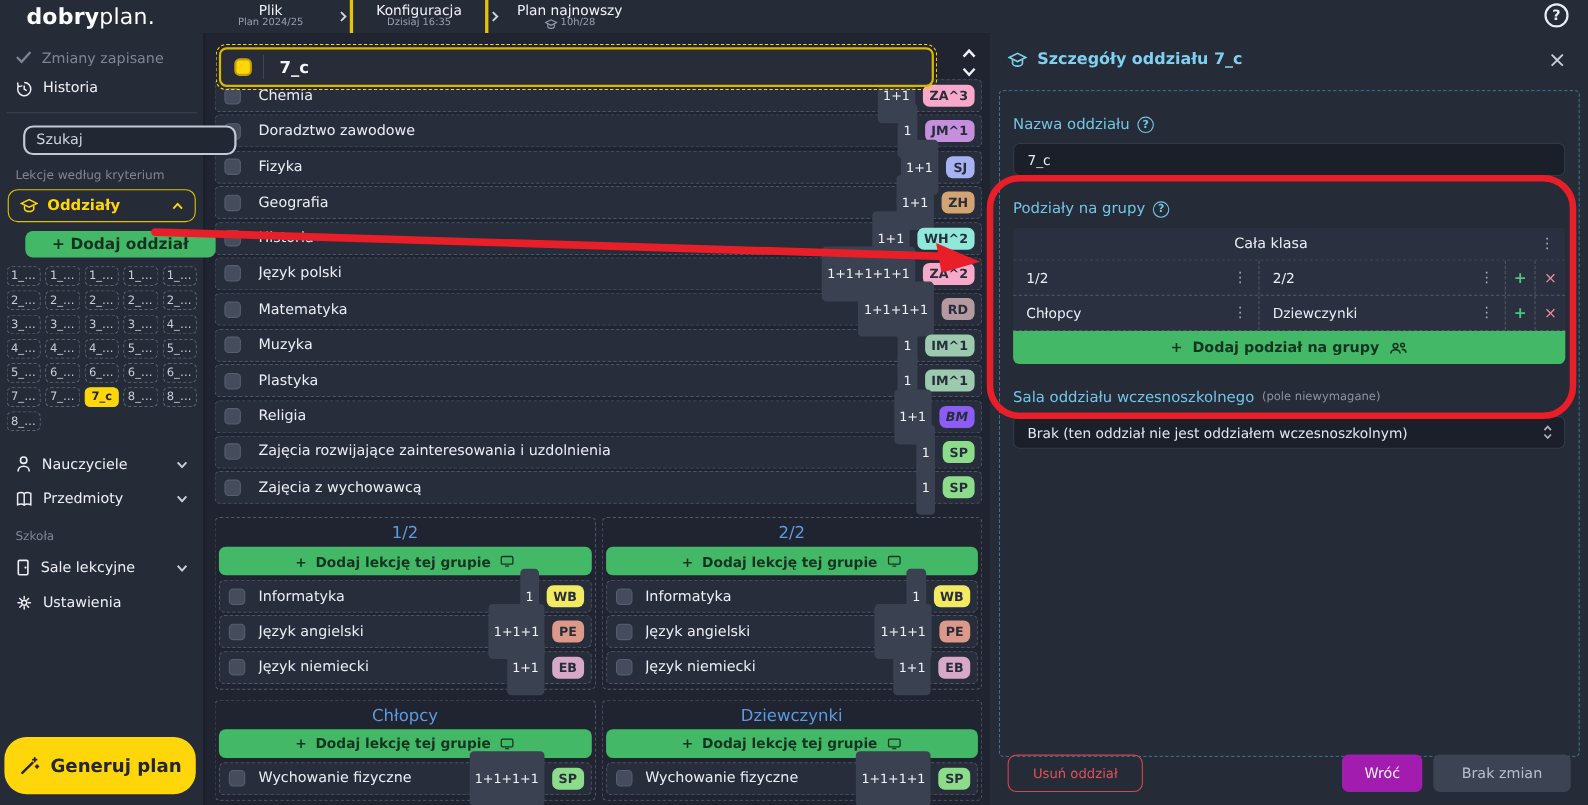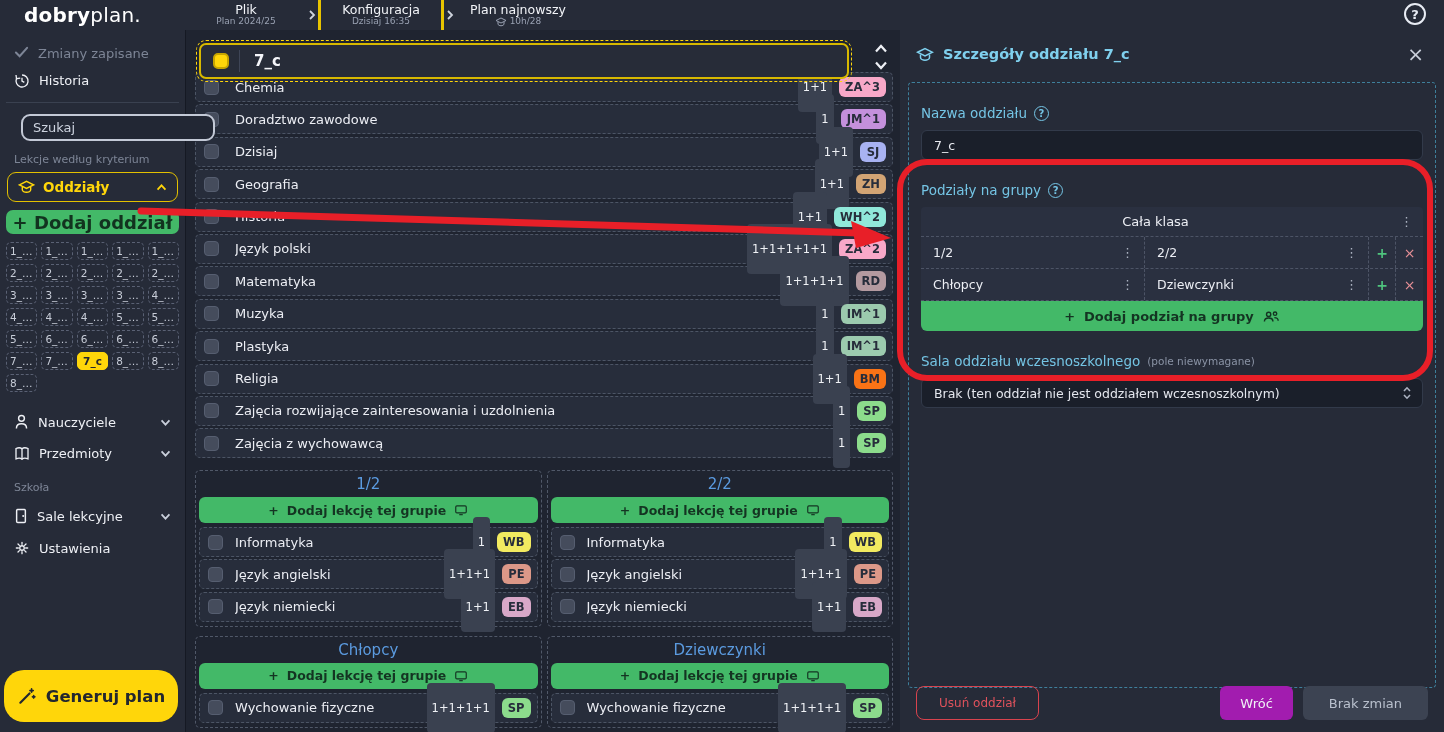--- a/index.html
+++ b/index.html
@@ -35,22 +35,22 @@
   .search-row { display:flex; align-items:center; gap:7px; padding:2px 2px 0 8px; }
   .search-row input { flex:1; height:27px; border-radius:9px; border:2px solid #c3c9d6;
                       background:#222734; color:#dfe3ec; font-size:13px; padding:0 10px; outline:none;
                       font-family:inherit; }
   .search-row input::placeholder { color:#cdd3df; }
   .cap-label { font-size:11px; color:#7d8596; padding:12px 8px 6px 8px; }
   #oddzialy-box { display:flex; align-items:center; gap:8px; margin:0 1px; padding:6px 10px;
                   border:1.5px solid #e3c000; border-radius:9px; color:#ffd60a; font-size:13.5px;
                   font-weight:700; cursor:pointer; }
   #oddzialy-box .grow { flex:1; }
-  #add-class-btn { display:block; width:100%; margin:8px 0 8px 0; height:24px; border:none; border-radius:7px;
-                   background:#43b968; color:#12331f; font-size:18px; font-weight:700; cursor:pointer;
+  #add-class-btn { display:block; width:100%; margin:8px 0 8px 17px; height:24px; border:none; border-radius:7px;
+                   background:#43b968; color:#12331f; font-size:14px; font-weight:700; cursor:pointer;
                    font-family:inherit; }
   #class-grid { display:grid; grid-template-columns:repeat(5,1fr); gap:4px; }
   .chip { height:18px; border:1px dashed #5a6174; border-radius:5px; background:transparent;
           color:#c8cdd8; font-size:10.5px; cursor:pointer; font-family:inherit; overflow:hidden;
           white-space:nowrap; text-overflow:ellipsis; padding:0 3px; }
   .chip.selected { background:#ffd60a; border:1px solid #ffd60a; color:#23272f; font-weight:700; }
   .nav-block { margin-top:14px; }
   .nav-row { display:flex; align-items:center; gap:9px; padding:8px 8px; font-size:13px; color:#eef0f5; cursor:pointer; }
   .nav-row .grow { flex:1; }
   #generate-btn { position:absolute; left:4px; bottom:10px; width:174px; height:52px; border:none;
@@ -339,21 +339,21 @@
           <span class="tbadge" style="background: rgb(248, 168, 200);">ZA^3</span>
         </div>
         <div class="srow">
           <span class="cb"></span>
           <span class="sname">Doradztwo zawodowe</span>
           <span class="hours">1</span>
           <span class="tbadge" style="background: rgb(196, 144, 220);">JM^1</span>
         </div>
         <div class="srow">
           <span class="cb"></span>
-          <span class="sname">Dzisiaj</span>
+          <span class="sname">Fizyka</span>
           <span class="hours">1+1</span>
           <span class="tbadge" style="background: rgb(168, 178, 242);">SJ</span>
         </div>
         <div class="srow">
           <span class="cb"></span>
           <span class="sname">Geografia</span>
           <span class="hours">1+1</span>
           <span class="tbadge" style="background: rgb(210, 164, 116);">ZH</span>
         </div>
         <div class="srow">
@@ -383,21 +383,21 @@
         <div class="srow">
           <span class="cb"></span>
           <span class="sname">Plastyka</span>
           <span class="hours">1</span>
           <span class="tbadge" style="background: rgb(156, 202, 174);">IM^1</span>
         </div>
         <div class="srow">
           <span class="cb"></span>
           <span class="sname">Religia</span>
           <span class="hours">1+1</span>
-          <span class="tbadge" style="background: #f97316;">BM</span>
+          <span class="tbadge" style="background: #8b5cf6; font-style: italic;">BM</span>
         </div>
         <div class="srow">
           <span class="cb"></span>
           <span class="sname">Zajęcia rozwijające zainteresowania i uzdolnienia</span>
           <span class="hours">1</span>
           <span class="tbadge" style="background: rgb(140, 220, 140);">SP</span>
         </div>
         <div class="srow">
           <span class="cb"></span>
           <span class="sname">Zajęcia z wychowawcą</span>

